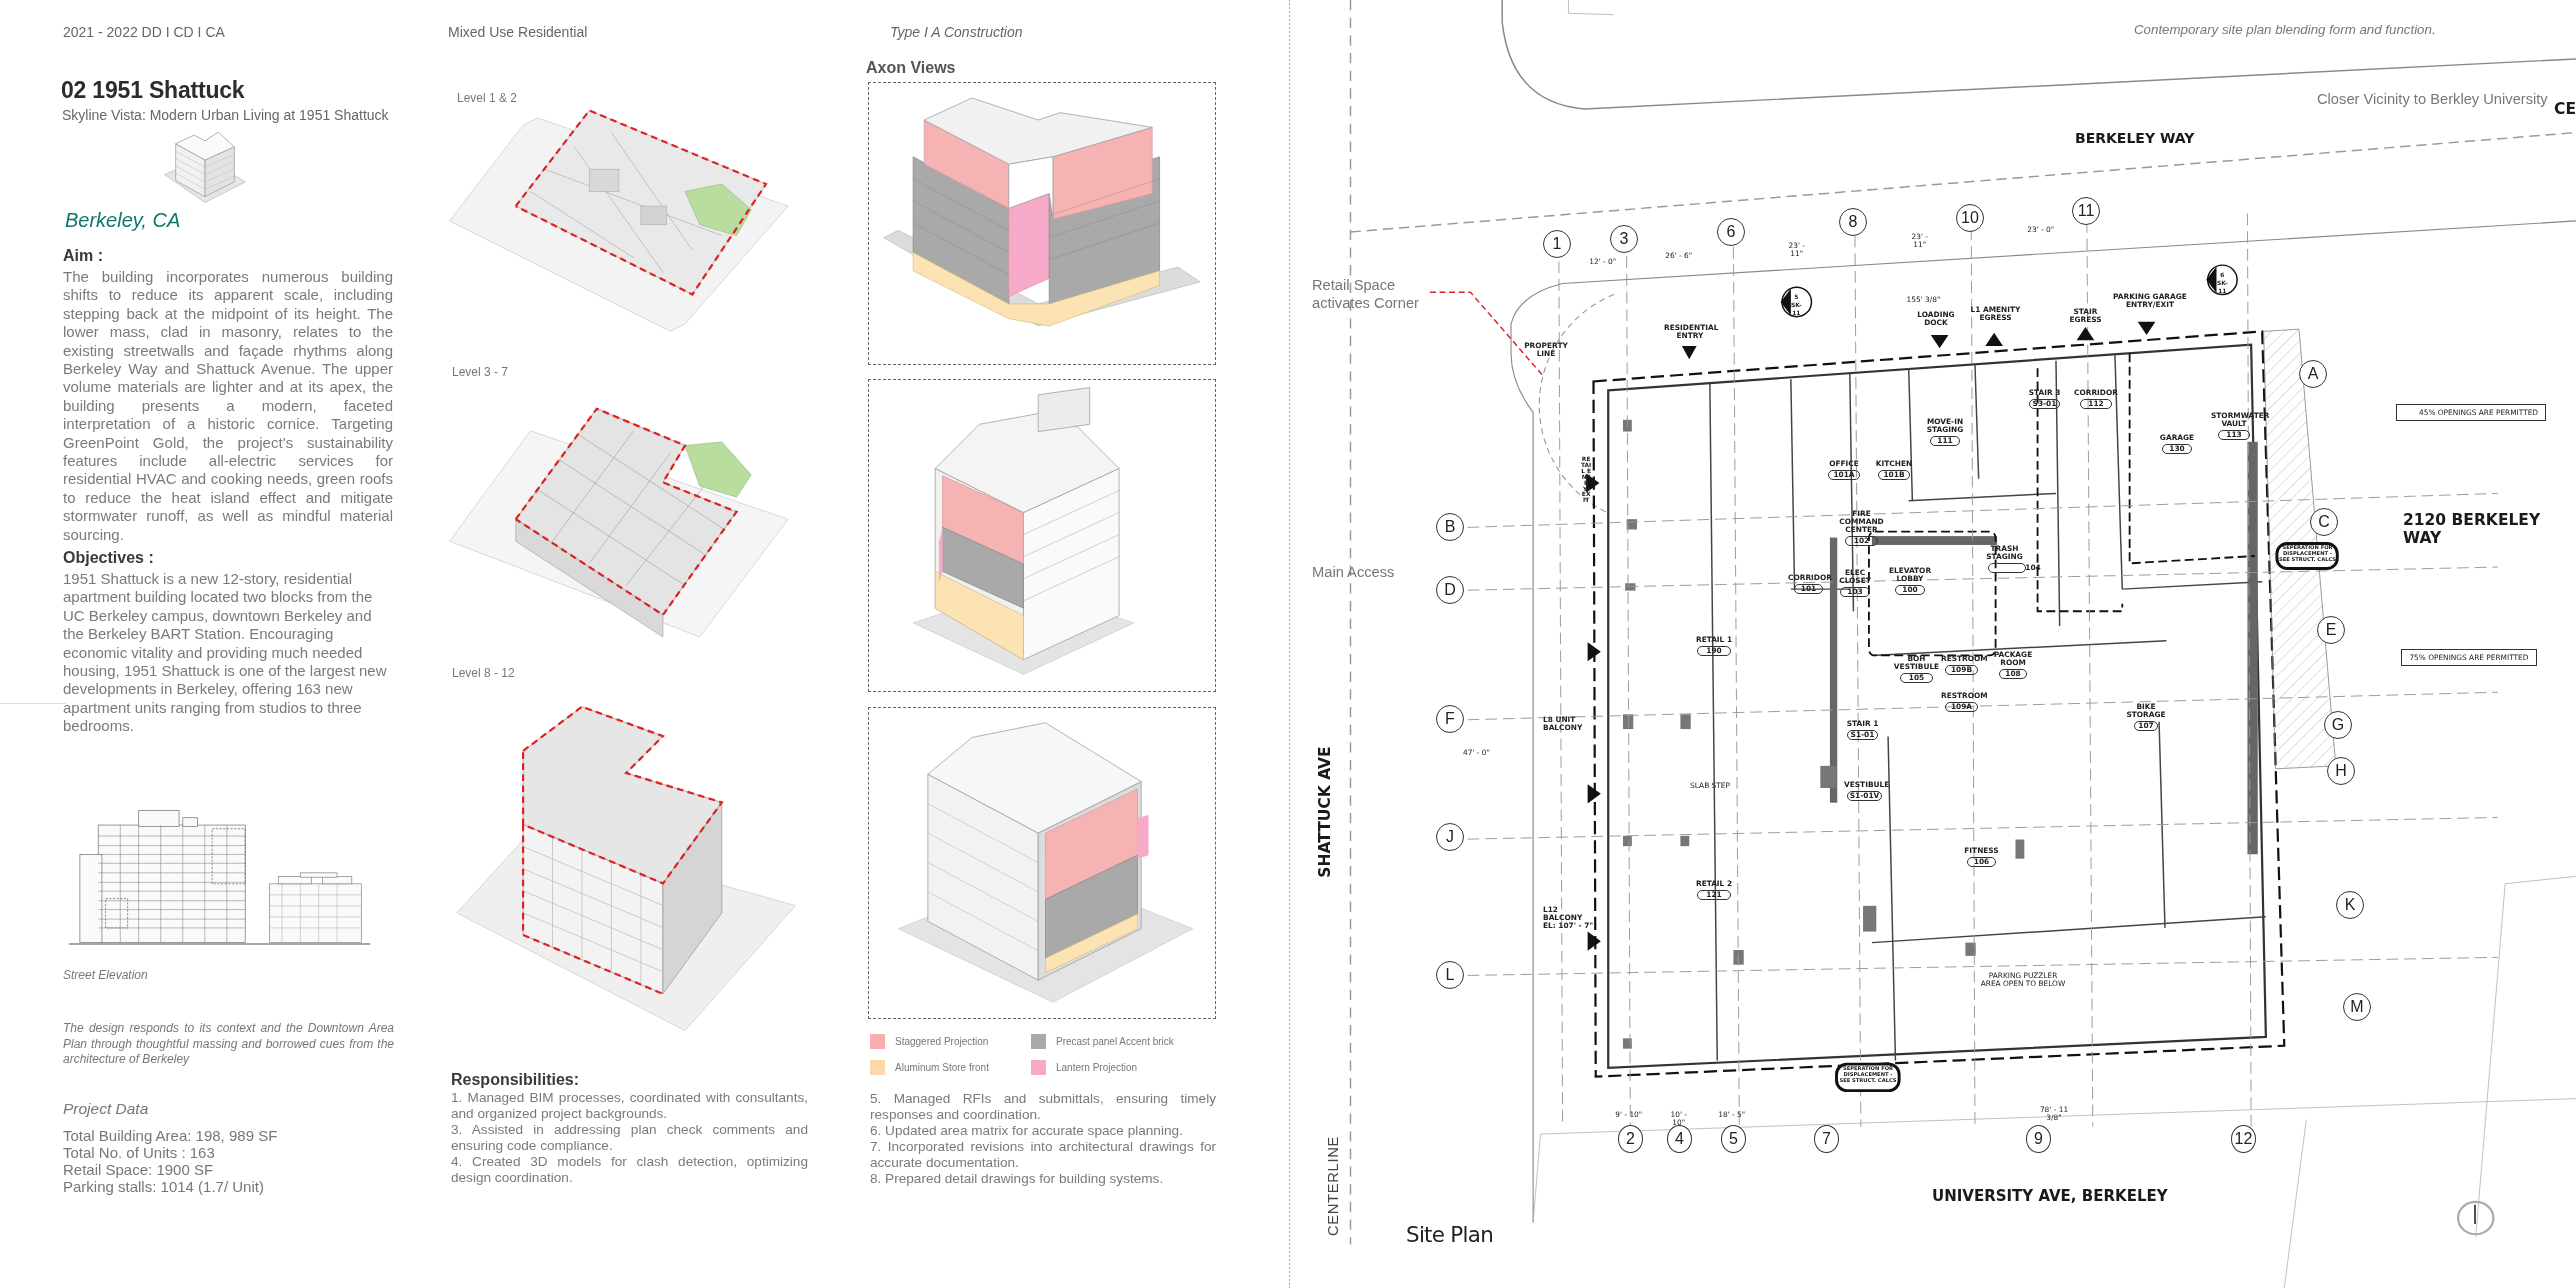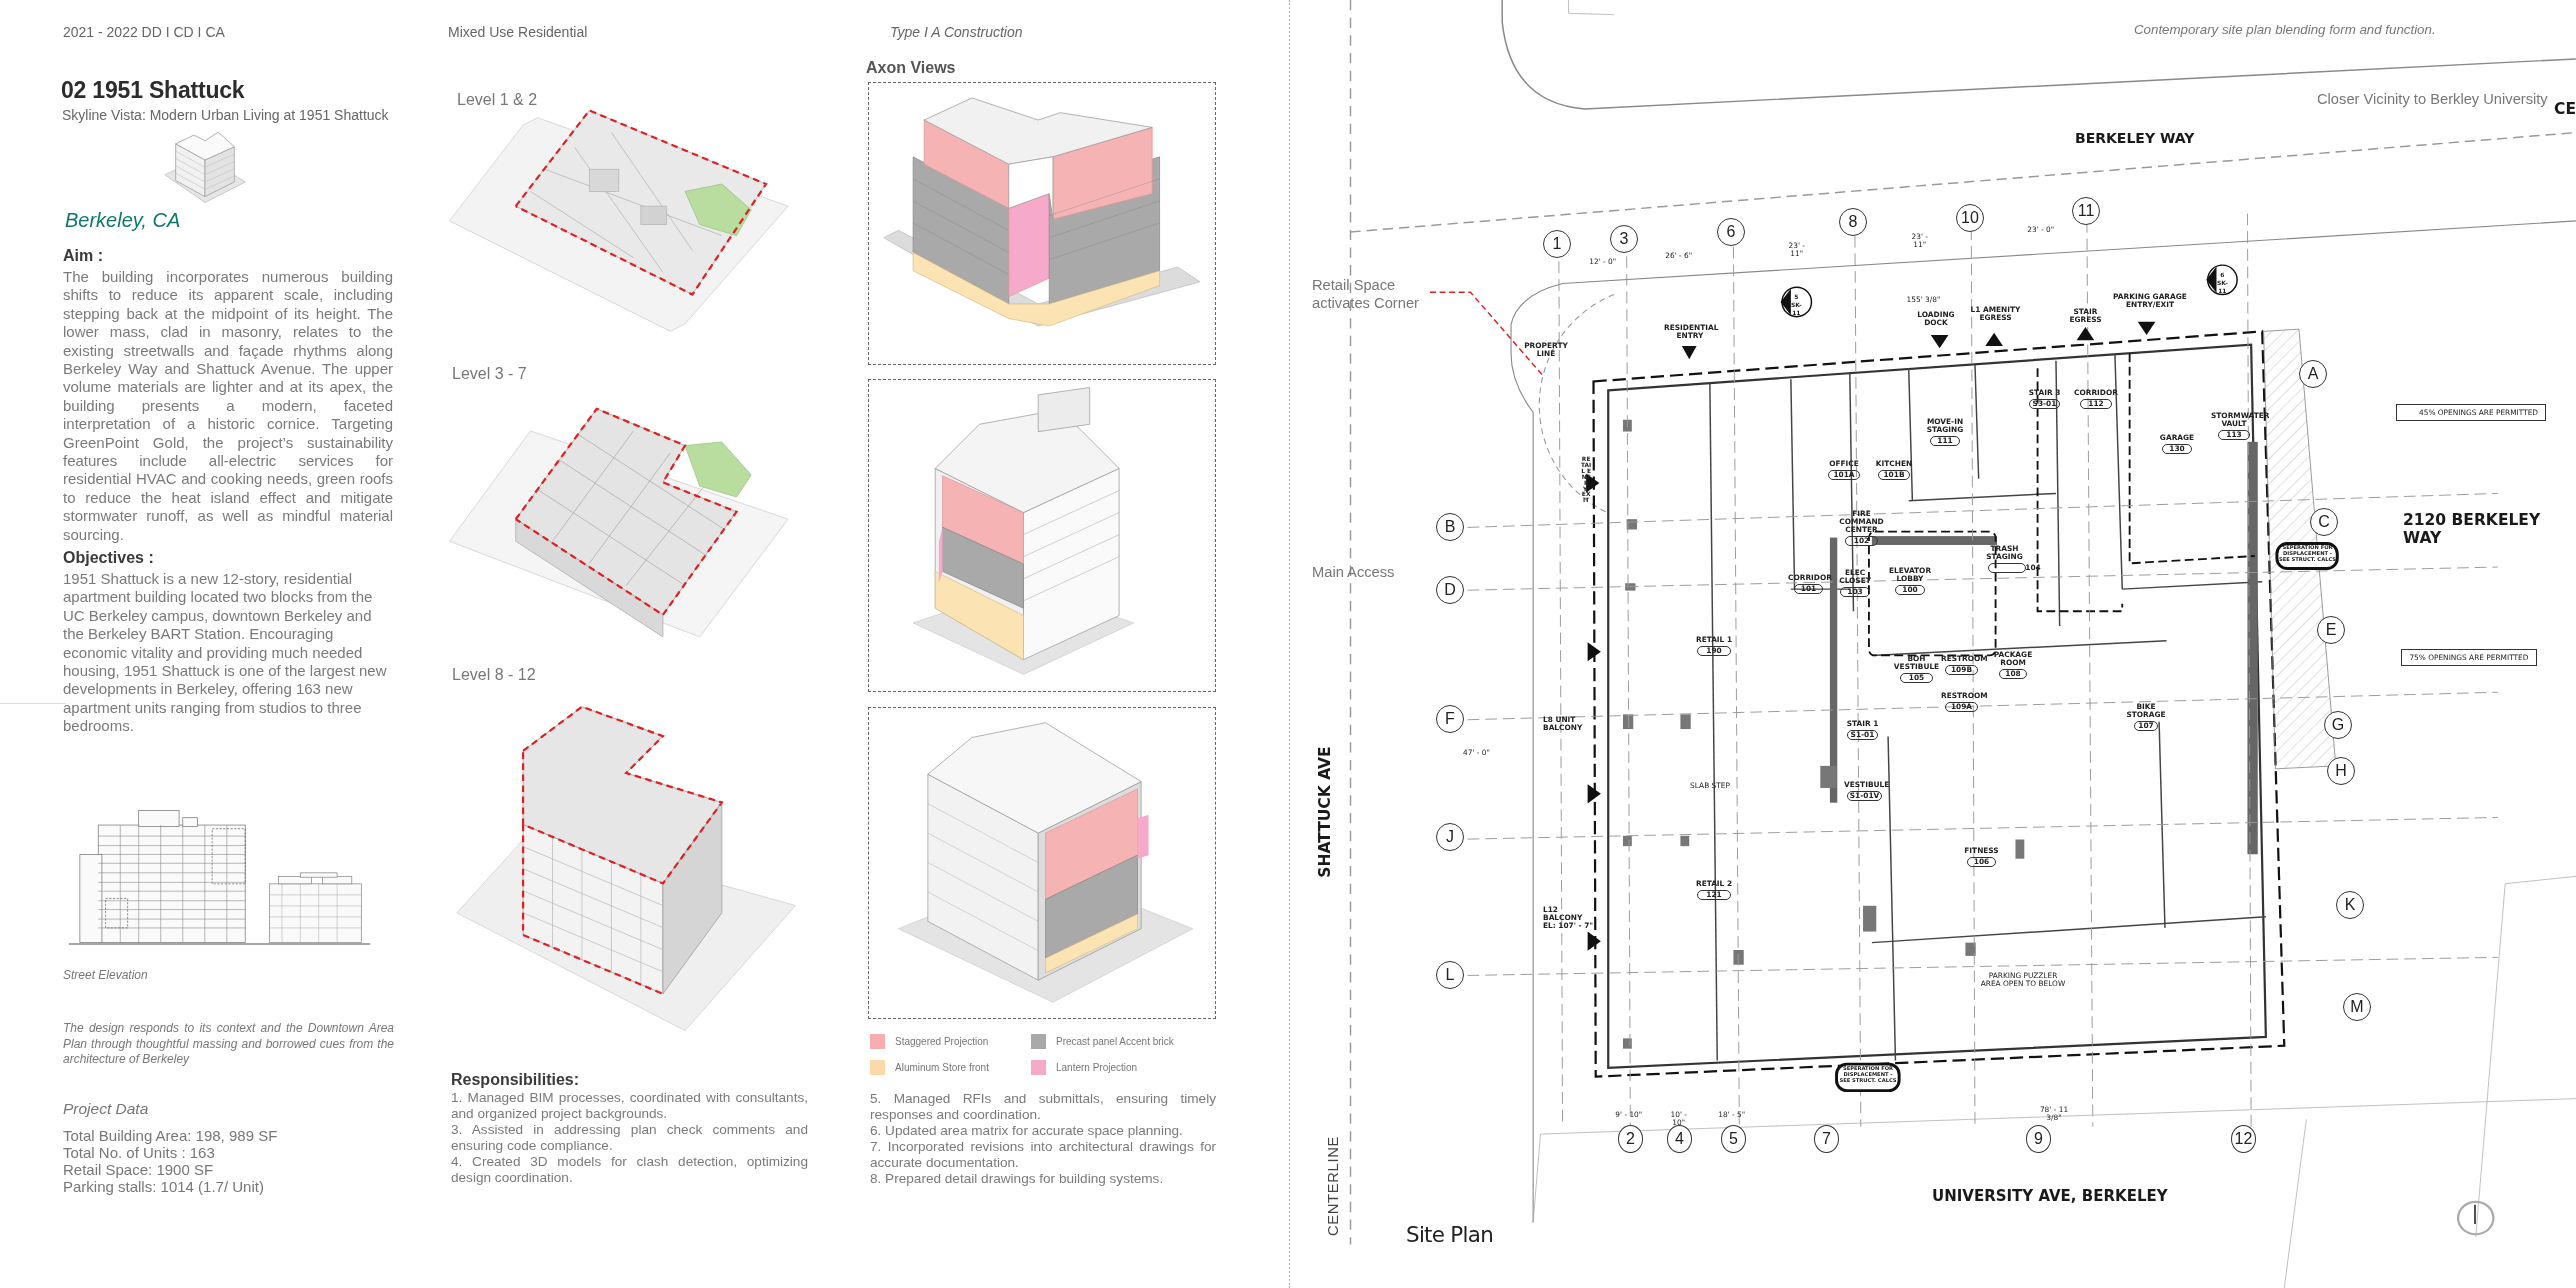--- a/index.html
+++ b/index.html
@@ -14,21 +14,21 @@
   #spine { position:absolute; left:1289px; top:0; width:0; height:1288px; border-left:2.2px dotted #aaa; }
   #page-right { position:absolute; left:1290px; top:0; width:1286px; height:1288px; background:#fff; overflow:hidden; }
 
   .meta { font-size: 14px; color:#666; }
   .title { font-size: 23px; font-weight: bold; color:#2c2c2c; letter-spacing:-0.2px; }
   .subtitle { font-size: 14px; color:#666; }
   .city { font-size: 20px; font-style: italic; color:#0f766e; }
   .h-sec { font-size: 16px; font-weight: bold; color:#3a3a3a; }
   .body-text { font-size: 15px; line-height: 18.4px; color:#7a7a7a; }
   .caption { font-size: 12px; font-style: italic; color:#777; }
-  .level-label { font-size: 16px; color:#777; }
+  .level-label { font-size: 12px; color:#777; }
   .axon-title { font-size: 16px; font-weight: bold; color:#555; }
   .axon-box { position:absolute; border: 1.5px dashed #666; background:#fff; }
   .legend-item { position:absolute; display:flex; align-items:center; gap:10.3px; font-size:10px; color:#777; }
   .swatch { width:14.7px; height:14.7px; display:inline-block; }
 
   
   .grid-bubble { position:absolute; border:1.5px solid #333; border-radius:50%; display:flex; align-items:center; justify-content:center; font-size:16px; color:#222; background:#fff; }
   .street { position:absolute; font-weight:bold; color:#1a1a1a; font-family:"DejaVu Sans", sans-serif; }
   .annot { position:absolute; font-size:14.7px; color:#777; line-height:17.7px; }
   .plan-note { position:absolute; font-size:7.4px; font-weight:bold; color:#222; font-family:"DejaVu Sans", sans-serif; line-height:8px; text-align:center; }

